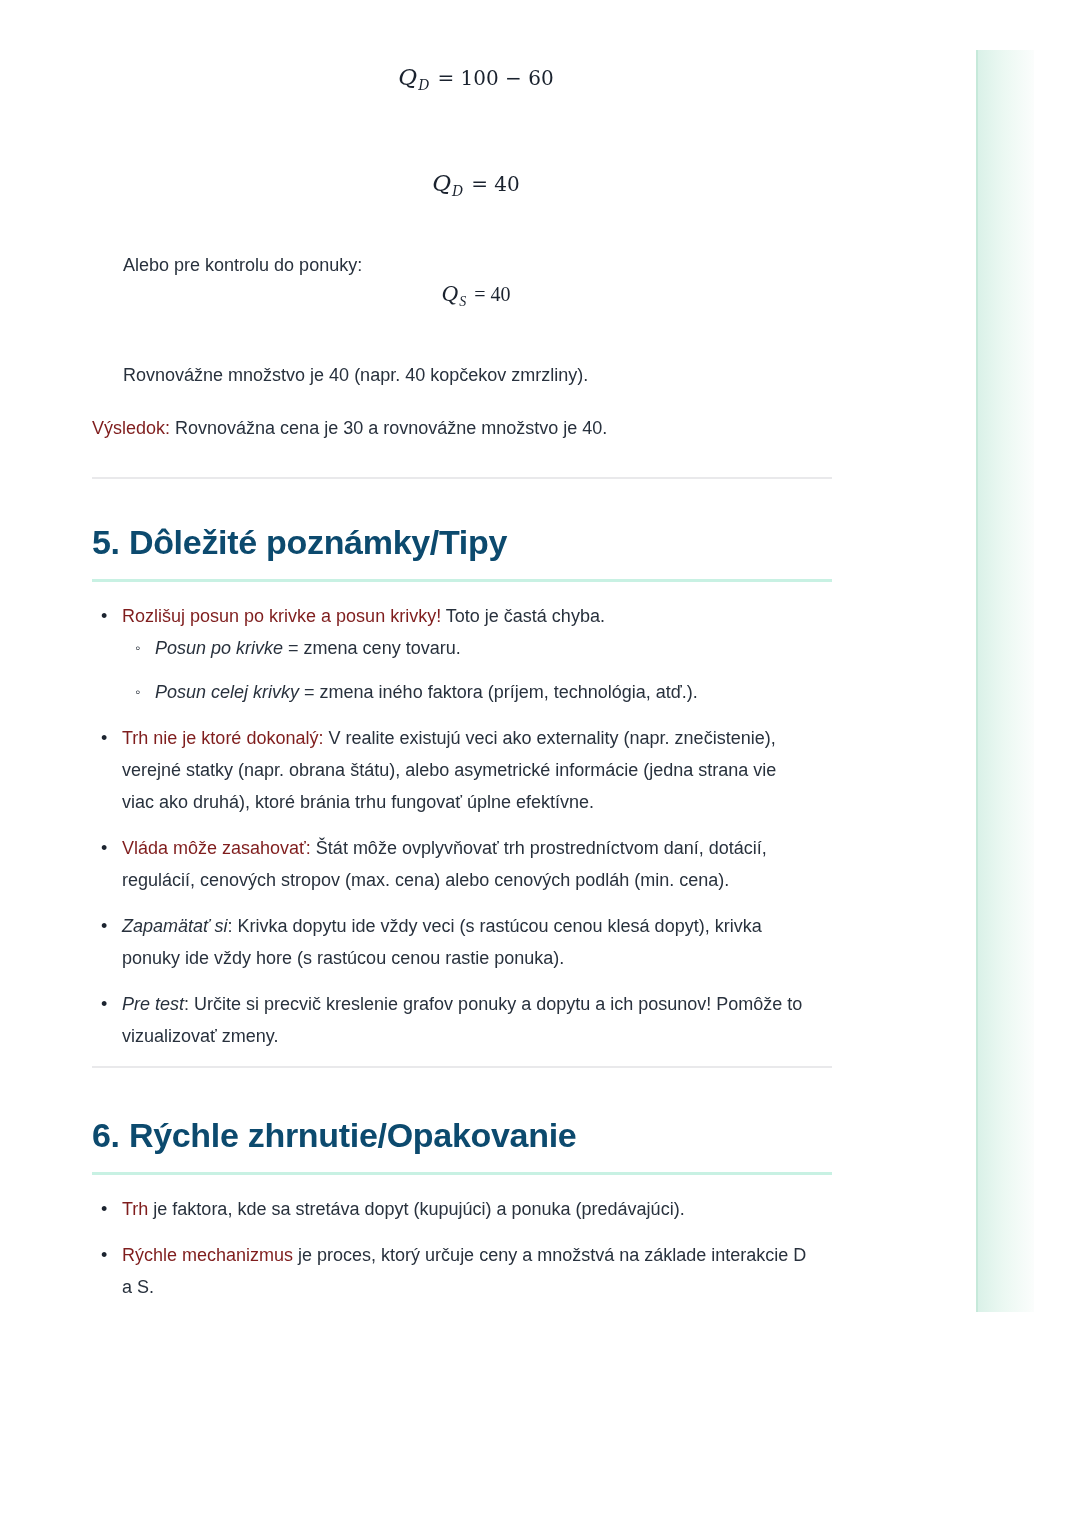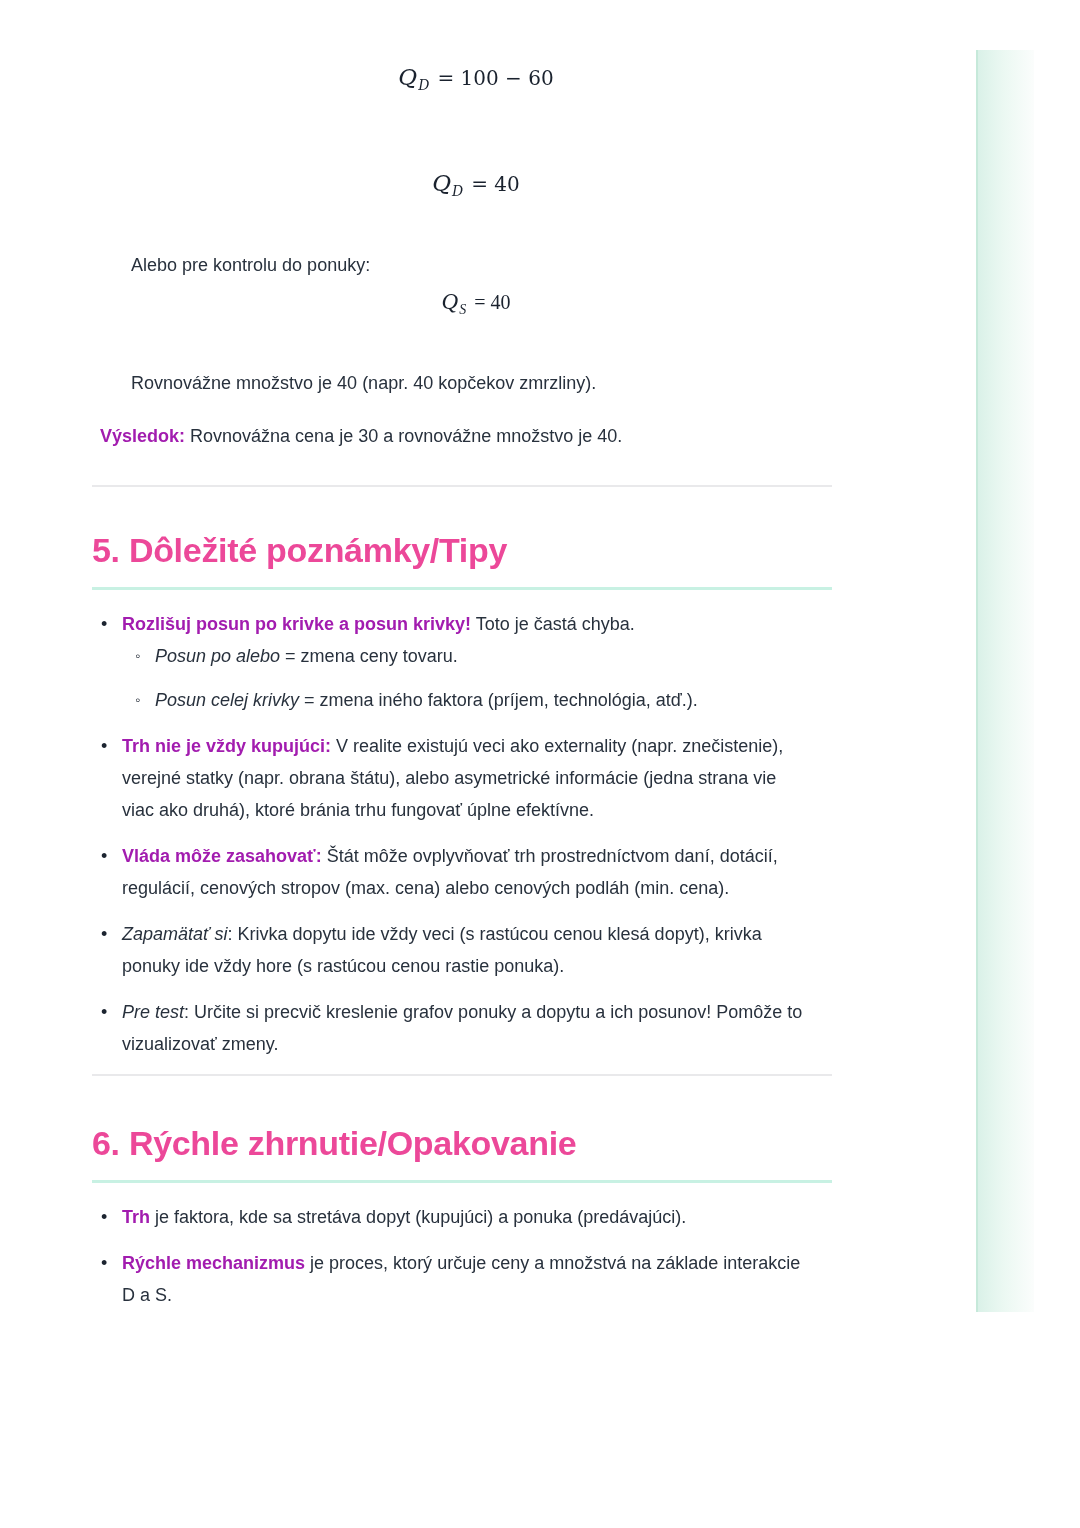--- a/index.html
+++ b/index.html
@@ -4,42 +4,42 @@
 <style>
   html,body{margin:0;padding:0;background:#ffffff;}
   .page{position:relative;width:1080px;height:1312px;background:#ffffff;overflow:hidden;
         font-family:"Liberation Sans",sans-serif;color:#28313d;}
   
   .side-bar{position:absolute;left:976px;top:50px;width:56px;height:1428px;
             border-left:2px solid #c6e9da;
             background:linear-gradient(90deg,#daf1e8 0%,#ebf8f2 45%,#fbfdfc 100%);}
   
   .main{position:absolute;left:92px;top:0;width:740px;}
-  p{margin:8px;font-size:18px;line-height:32px;color:#28313d;}
+  p{margin:0;font-size:18px;line-height:32px;color:#28313d;}
   .indent{padding-left:31px;}
-  b,.lead-b{font-weight:700;color:#a21caf;}
+  b,.lead-b{font-weight:400;color:#7f1d1d;}
   .lead-i{font-style:italic;}
   
   .eq{font-family:"DejaVu Serif","Liberation Serif",serif;font-size:20px;line-height:26px;
       color:#1a222e;text-align:center;padding-left:28px;margin:0;}
   .eq i{font-style:italic;font-size:23px;}
   .eq sub{font-style:italic;font-size:14px;margin-left:1px;}
   .eq .rest{margin-left:8px;}
   #eq1{margin-top:64px;}
   #eq2{margin-top:72px;}
   #alebo{margin-top:45px;}
   #eq3{margin-top:40px;}
   #eq4{font-family:Liberation Serif, serif;}
   #rovnovazne{margin-top:44px;}
   #vysledok{margin-top:21px;}
   
   hr.split{border:none;border-top:2px solid #e9e9eb;margin:33px 0 0;}
   #hr2{margin-top:0;}
   h2{margin:0;font-family:"Liberation Sans",sans-serif;font-weight:700;font-size:34px;
-     line-height:42px;letter-spacing:-0.3px;color:#ec4899;}
+     line-height:42px;letter-spacing:-0.3px;color:#0c4a6e;}
   #h5{margin-top:42px;}
   #h6{margin-top:46px;}
   .h-underline{height:3px;background:#c8f1e3;margin-top:16px;}
   
   ul.notes{list-style:none;margin:18px 0 0;padding:0;width:720px;}
   li.note{display:flex;margin-bottom:14px;}
   .m1{flex:0 0 30px;box-sizing:border-box;padding-left:9px;font-size:18px;line-height:32px;color:#1c2430;}
   .li-body{flex:1;font-size:18px;line-height:32px;}
   ul.sub{list-style:none;margin:0;padding:0;}
   li.subnote{display:flex;margin-bottom:12px;}
@@ -78,32 +78,32 @@
     <div class="h-underline"></div>
 
     <ul class="notes">
       <li class="note">
         <span class="m1">•</span>
         <div class="li-body">
           <b class="lead-b">Rozlišuj posun po krivke a posun krivky!</b><span> Toto je častá chyba.</span>
           <ul class="sub">
             <li class="subnote">
               <span class="m2">◦</span>
-              <div class="li-body"><span class="lead-i">Posun po alebo</span><span> = zmena ceny tovaru.</span></div>
+              <div class="li-body"><span class="lead-i">Posun po krivke</span><span> = zmena ceny tovaru.</span></div>
             </li>
             <li class="subnote">
               <span class="m2">◦</span>
               <div class="li-body"><span class="lead-i">Posun celej krivky</span><span> = zmena iného faktora (príjem, technológia, atď.).</span></div>
             </li>
           </ul>
         </div>
       </li>
       <li class="note">
         <span class="m1">•</span>
-        <div class="li-body"><b class="lead-b">Trh nie je vždy kupujúci:</b><span> V realite existujú veci ako externality (napr. znečistenie), verejné statky (napr. obrana štátu), alebo asymetrické informácie (jedna strana vie viac ako druhá), ktoré bránia trhu fungovať úplne efektívne.</span></div>
+        <div class="li-body"><b class="lead-b">Trh nie je ktoré dokonalý:</b><span> V realite existujú veci ako externality (napr. znečistenie), verejné statky (napr. obrana štátu), alebo asymetrické informácie (jedna strana vie viac ako druhá), ktoré bránia trhu fungovať úplne efektívne.</span></div>
       </li>
       <li class="note">
         <span class="m1">•</span>
         <div class="li-body"><b class="lead-b">Vláda môže zasahovať:</b><span> Štát môže ovplyvňovať trh prostredníctvom daní, dotácií, regulácií, cenových stropov (max. cena) alebo cenových podláh (min. cena).</span></div>
       </li>
       <li class="note">
         <span class="m1">•</span>
         <div class="li-body"><span class="lead-i">Zapamätať si</span><span>: Krivka dopytu ide vždy veci (s rastúcou cenou klesá dopyt), krivka ponuky ide vždy hore (s rastúcou cenou rastie ponuka).</span></div>
       </li>
       <li class="note">

